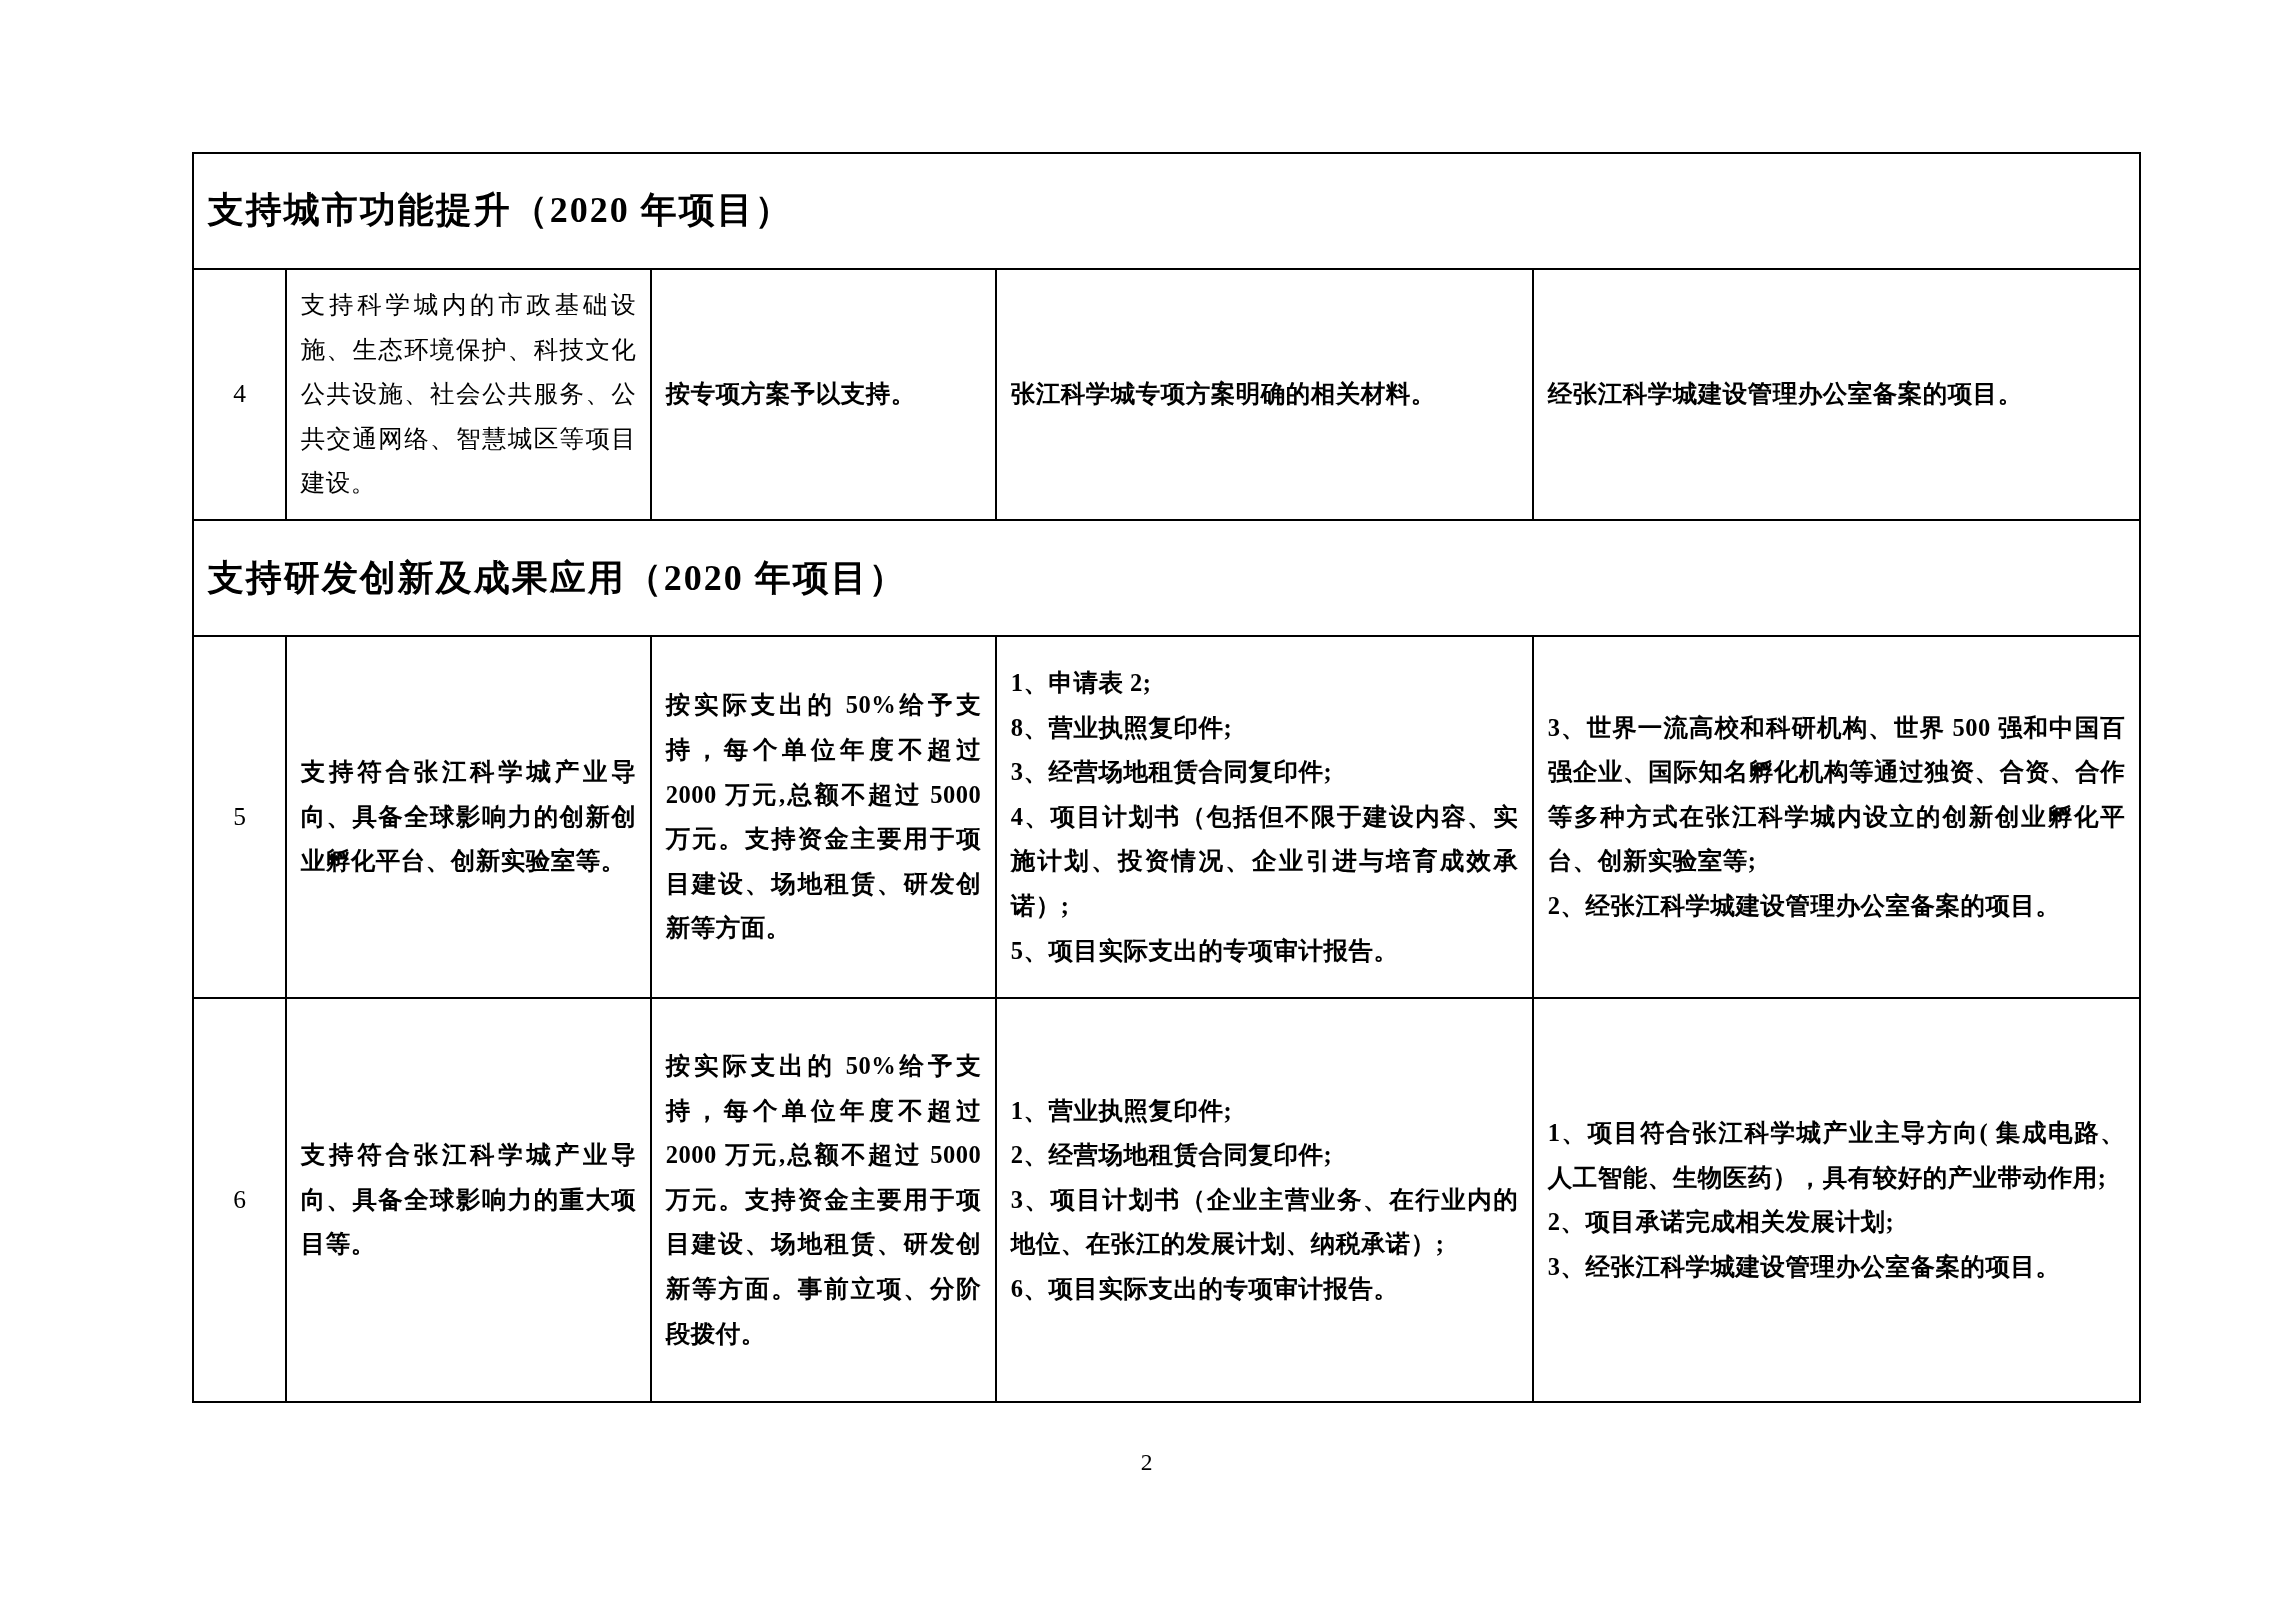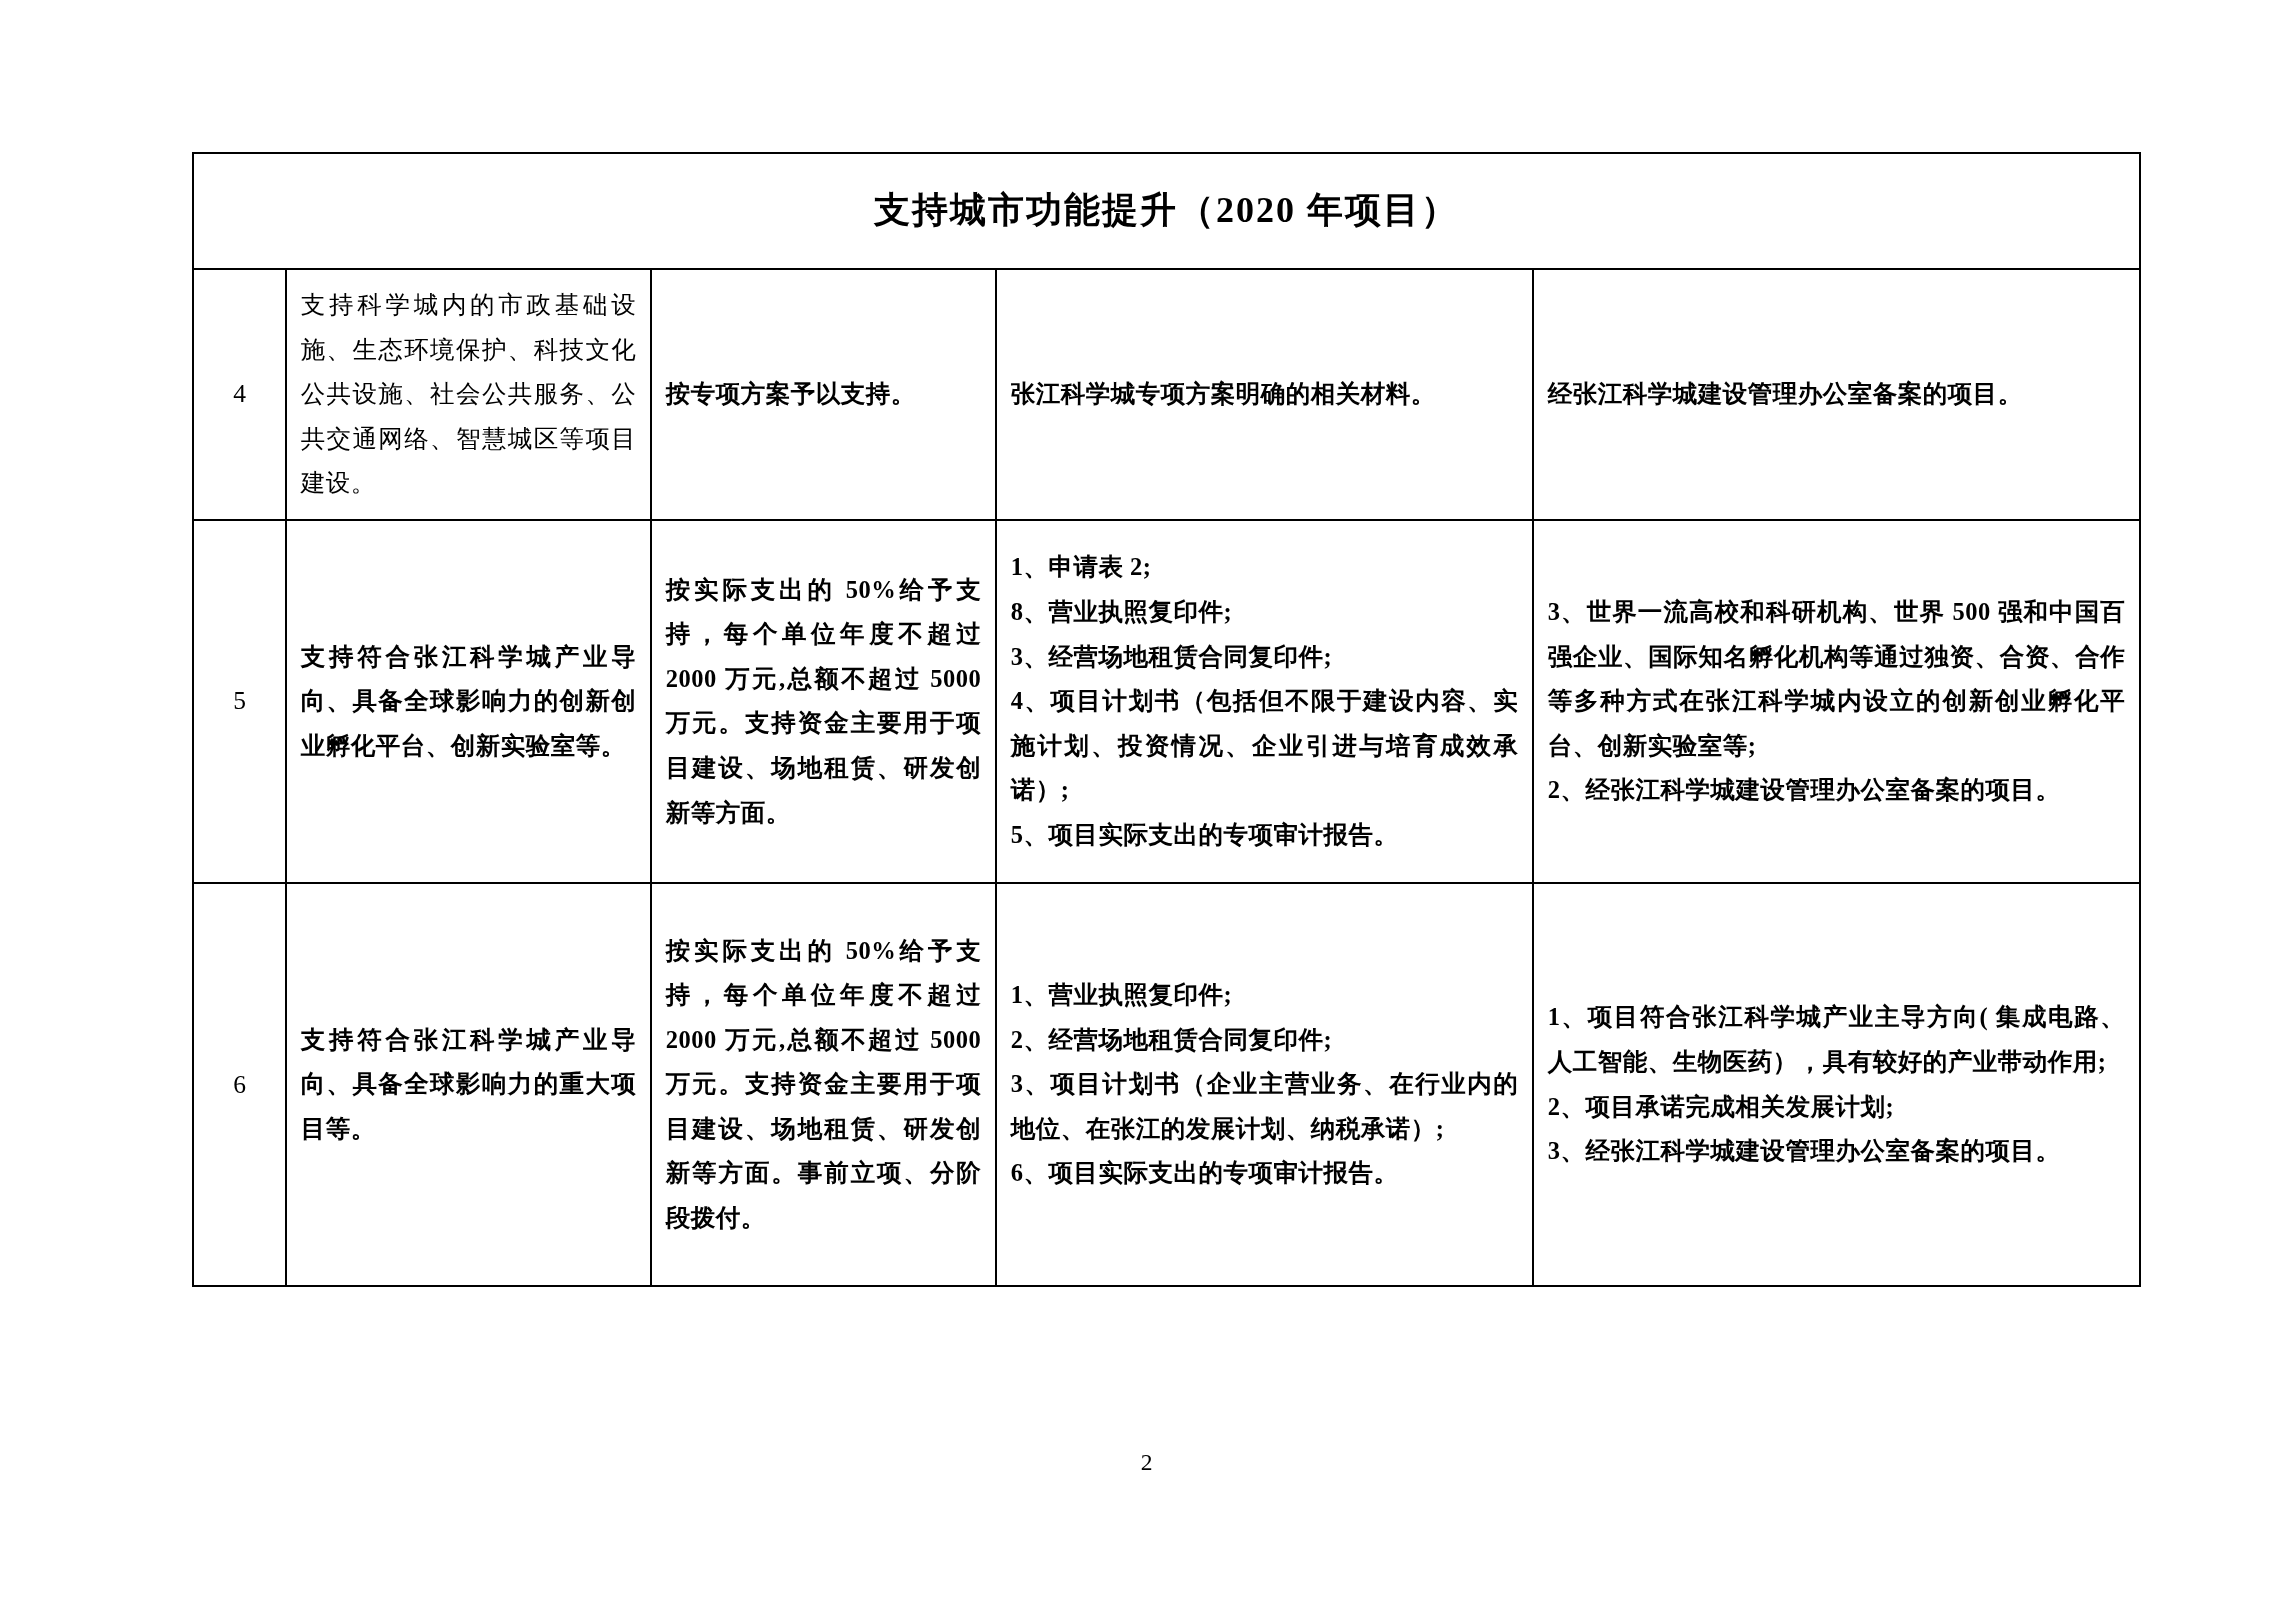--- a/index.html
+++ b/index.html
@@ -44,21 +44,21 @@
   }
 
   
   col.c-no      { width: 93px; }
   col.c-item    { width: 365px; }
   col.c-std     { width: 345px; }
   col.c-mat     { width: 537px; }
   col.c-cond    { width: 607px; }
 
   .section-title-cell {
-    text-align: center;
+    text-align: left;
     vertical-align: middle;
     height: 94px;
     padding: 17.6px 0 21.6px 0;
   }
   .section-title {
     font-family: "Liberation Serif", "DejaVu Serif", serif;
     font-size: 36px;
     font-weight: bold;
     letter-spacing: 2px;
     line-height: 1.3;
@@ -138,20 +138,25 @@
 
 
       <tr class="row-4">
         <td class="cell-no">4</td>
         <td class="cell-body top">支持科学城内的市政基础设施、生态环境保护、科技文化公共设施、社会公共服务、公共交通网络、智慧城区等项目建设。</td>
         <td class="cell-body mid">按专项方案予以支持。</td>
         <td class="cell-body mid">张江科学城专项方案明确的相关材料。</td>
         <td class="cell-body mid">经张江科学城建设管理办公室备案的项目。</td>
       </tr>
 
+      <tr>
+        <td class="section-title-cell" colspan="5">
+          <div class="section-title">支持研发创新及成果应用（2020 年项目）</div>
+        </td>
+      </tr>
 
       <tr class="row-5">
         <td class="cell-no">5</td>
         <td class="cell-body mid">支持符合张江科学城产业导向、具备全球影响力的创新创业孵化平台、创新实验室等。</td>
         <td class="cell-body mid">按实际支出的 50%给予支持，每个单位年度不超过 2000 万元,总额不超过 5000 万元。支持资金主要用于项目建设、场地租赁、研发创新等方面。</td>
         <td class="cell-body mid">1、申请表 2;
 8、营业执照复印件;
 3、经营场地租赁合同复印件;
 4、项目计划书（包括但不限于建设内容、实施计划、投资情况、企业引进与培育成效承诺）;
 5、项目实际支出的专项审计报告。</td>

